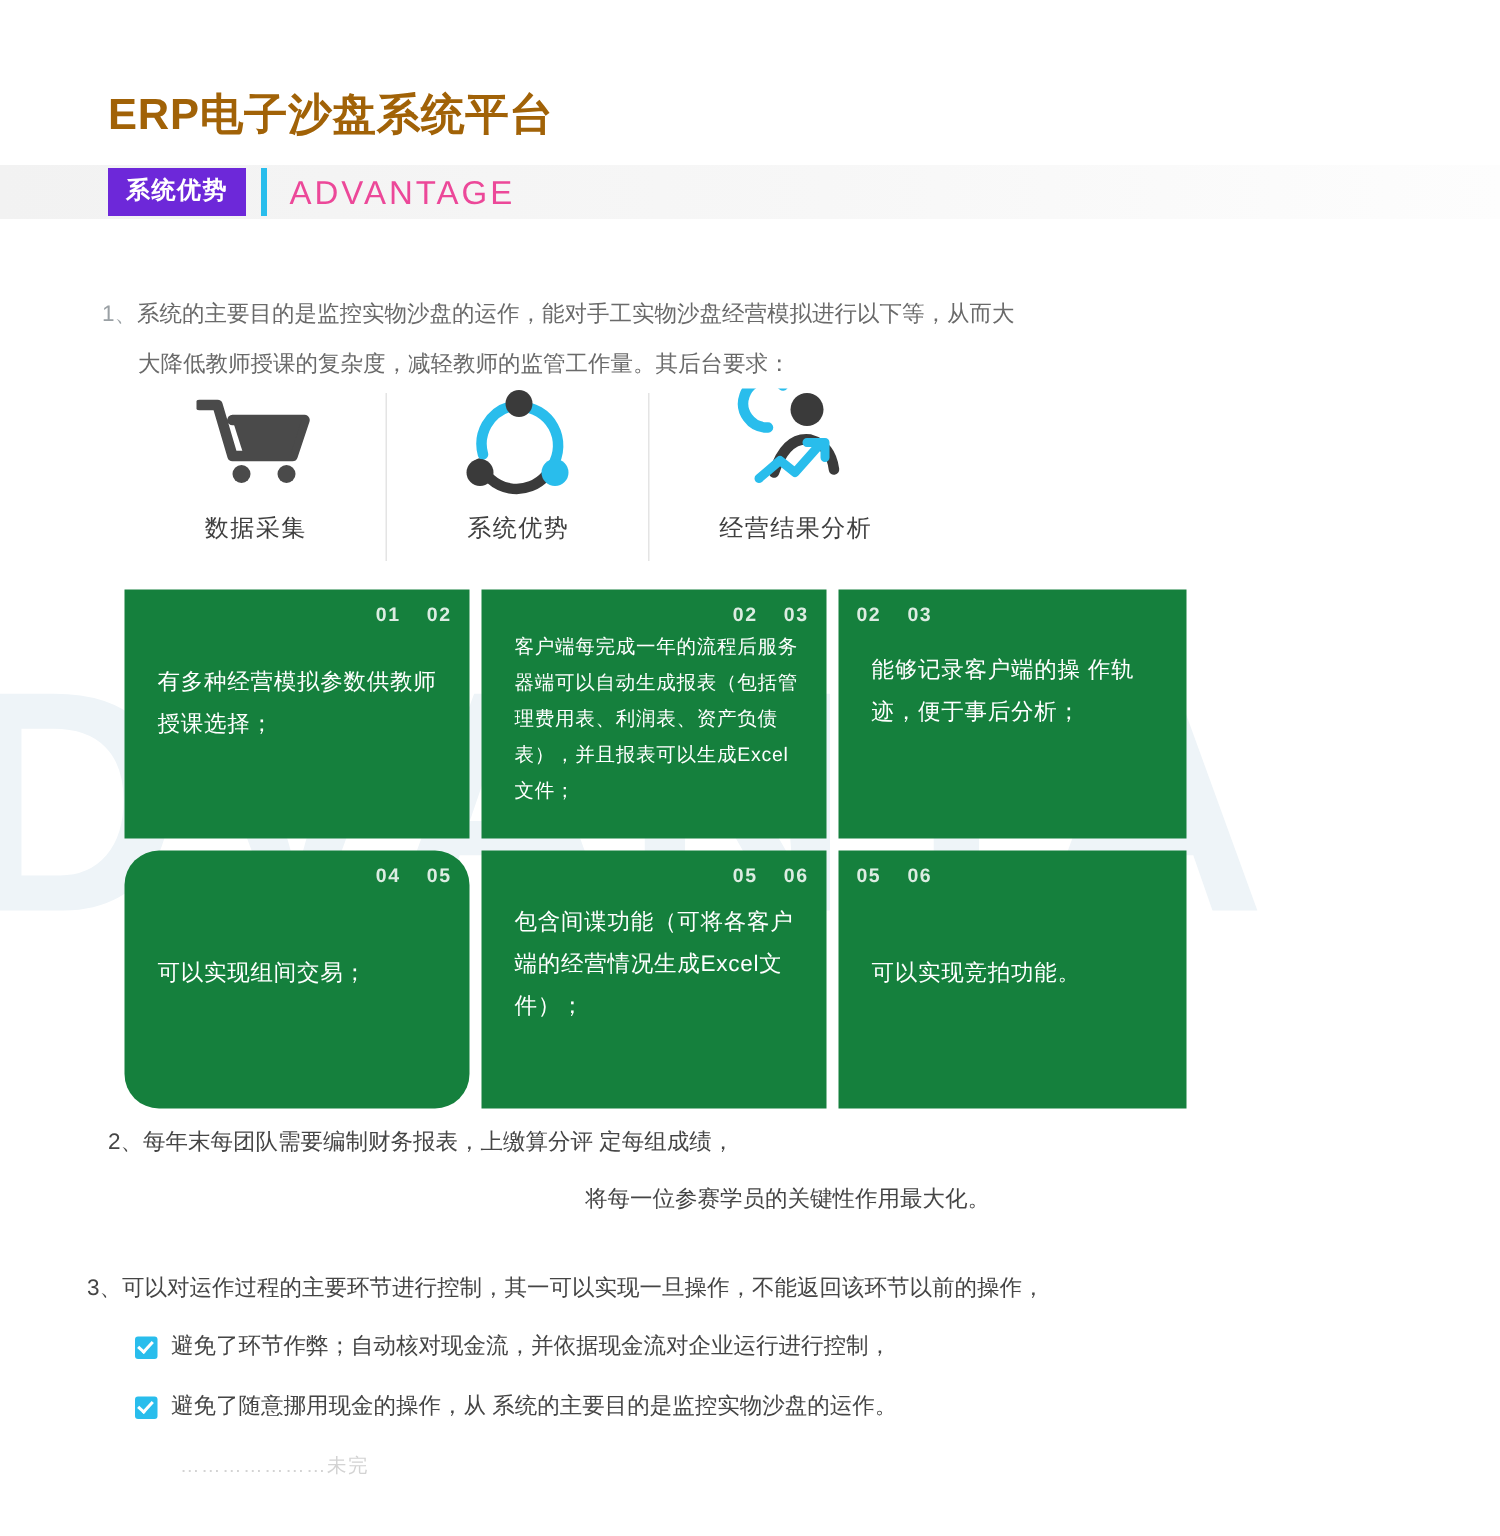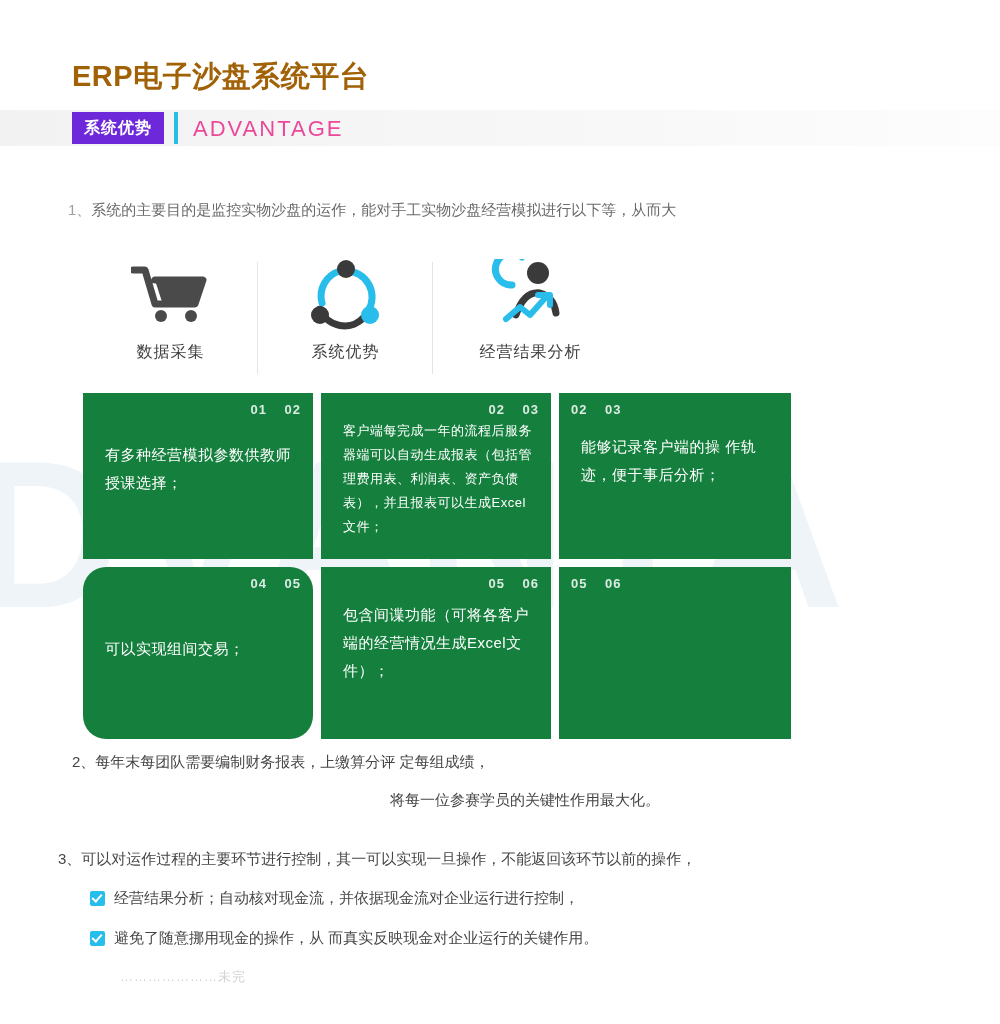--- a/index.html
+++ b/index.html
@@ -242,20 +242,21 @@
 
   <div class="main-title">ERP电子沙盘系统平台</div>
 
   <div class="section-bar"></div>
   <div class="section-tag">系统优势</div>
   <div class="section-divider"></div>
   <div class="section-sub">ADVANTAGE</div>
 
   <div class="p1">
     <span class="num">1、</span><span>系统的主要目的是监控实物沙盘的运作，能对手工实物沙盘经营模拟进行以下等，从而大</span>
+    <span class="l2">大降低教师授课的复杂度，减轻教师的监管工作量。其后台要求：</span>
   </div>
 
   <div class="icon-row">
     <div class="icon-cell">
       <div class="icon-art">
         <svg width="80" height="62" viewBox="0 0 80 62">
           <path d="M2 6 h12 l10 34 h40 l8 -24 h-48" fill="none" stroke="#4a4a4a" stroke-width="7" stroke-linecap="round" stroke-linejoin="round"></path>
           <path d="M24 16 h46 l-7 22 h-32 z" fill="#4a4a4a"></path>
           <circle cx="30" cy="52" r="6" fill="#4a4a4a"></circle>
           <circle cx="60" cy="52" r="6" fill="#4a4a4a"></circle>
@@ -320,38 +321,39 @@
 
     <div class="cell" style="left:238px; top:174px; width:230px; height:172px;">
       <div class="idx right" style="right:46px;">05</div>
       <div class="idx right">06</div>
       <div class="body" style="top:34px;">包含间谍功能（可将各客户端的经营情况生成Excel文件）；</div>
     </div>
 
     <div class="cell" style="left:476px; top:174px; width:232px; height:172px;">
       <div class="idx left" style="left:12px;">05</div>
       <div class="idx left" style="left:46px;">06</div>
+      <div class="body" style="top:68px;">可以实现竞拍功能。</div>
     </div>
 
   </div>
 
   <div class="p2">
     <span>2、</span><span>每年末每团队需要编制财务报表，上缴算分评  定每组成绩，</span>
     <span class="l2">将每一位参赛学员的关键性作用最大化。</span>
   </div>
 
   <div class="p3">
     <div>
       <span>3、</span><span>可以对运作过程的主要环节进行控制，其一可以实现一旦操作，不能返回该环节以前的操作，</span>
     </div>
     <div class="bullet-line">
       <span class="check"></span>
-      <span>经营结果分析；自动核对现金流，并依据现金流对企业运行进行控制，</span>
+      <span>避免了环节作弊；自动核对现金流，并依据现金流对企业运行进行控制，</span>
     </div>
     <div class="bullet-line">
       <span class="check"></span>
-      <span>避免了随意挪用现金的操作，从  而真实反映现金对企业运行的关键作用。</span>
+      <span>避免了随意挪用现金的操作，从  系统的主要目的是监控实物沙盘的运作。</span>
     </div>
   </div>
 
   <div class="footer-note">…………………未完</div>
 
 </div>
 
 </body></html>

